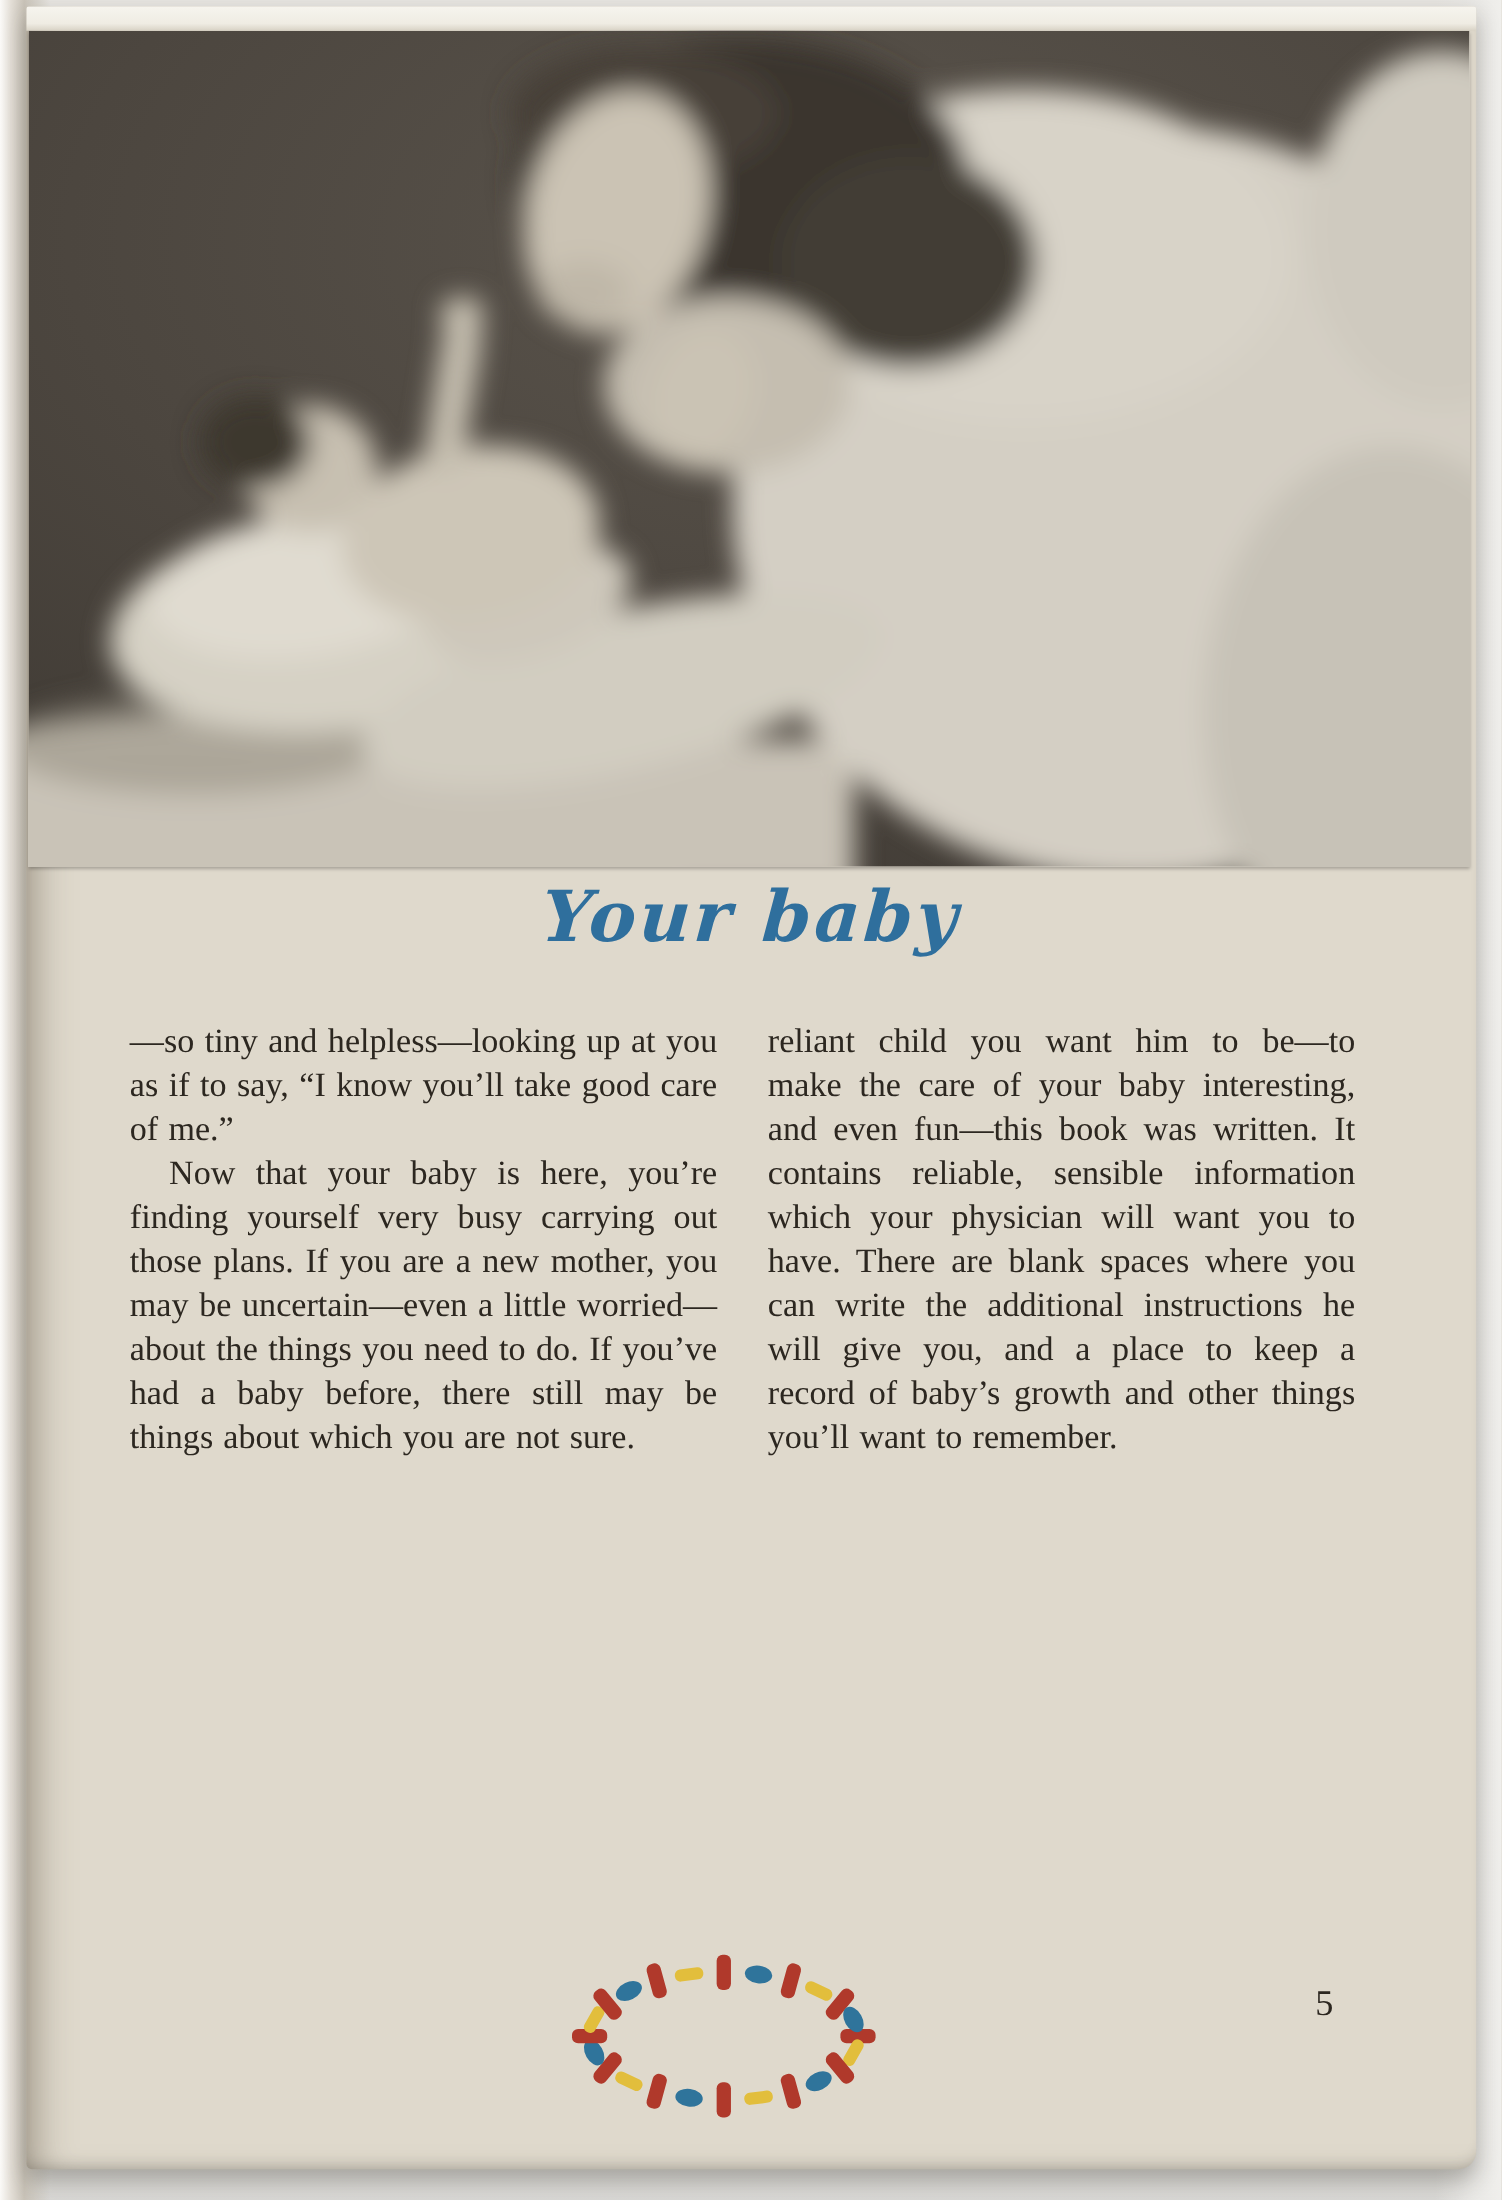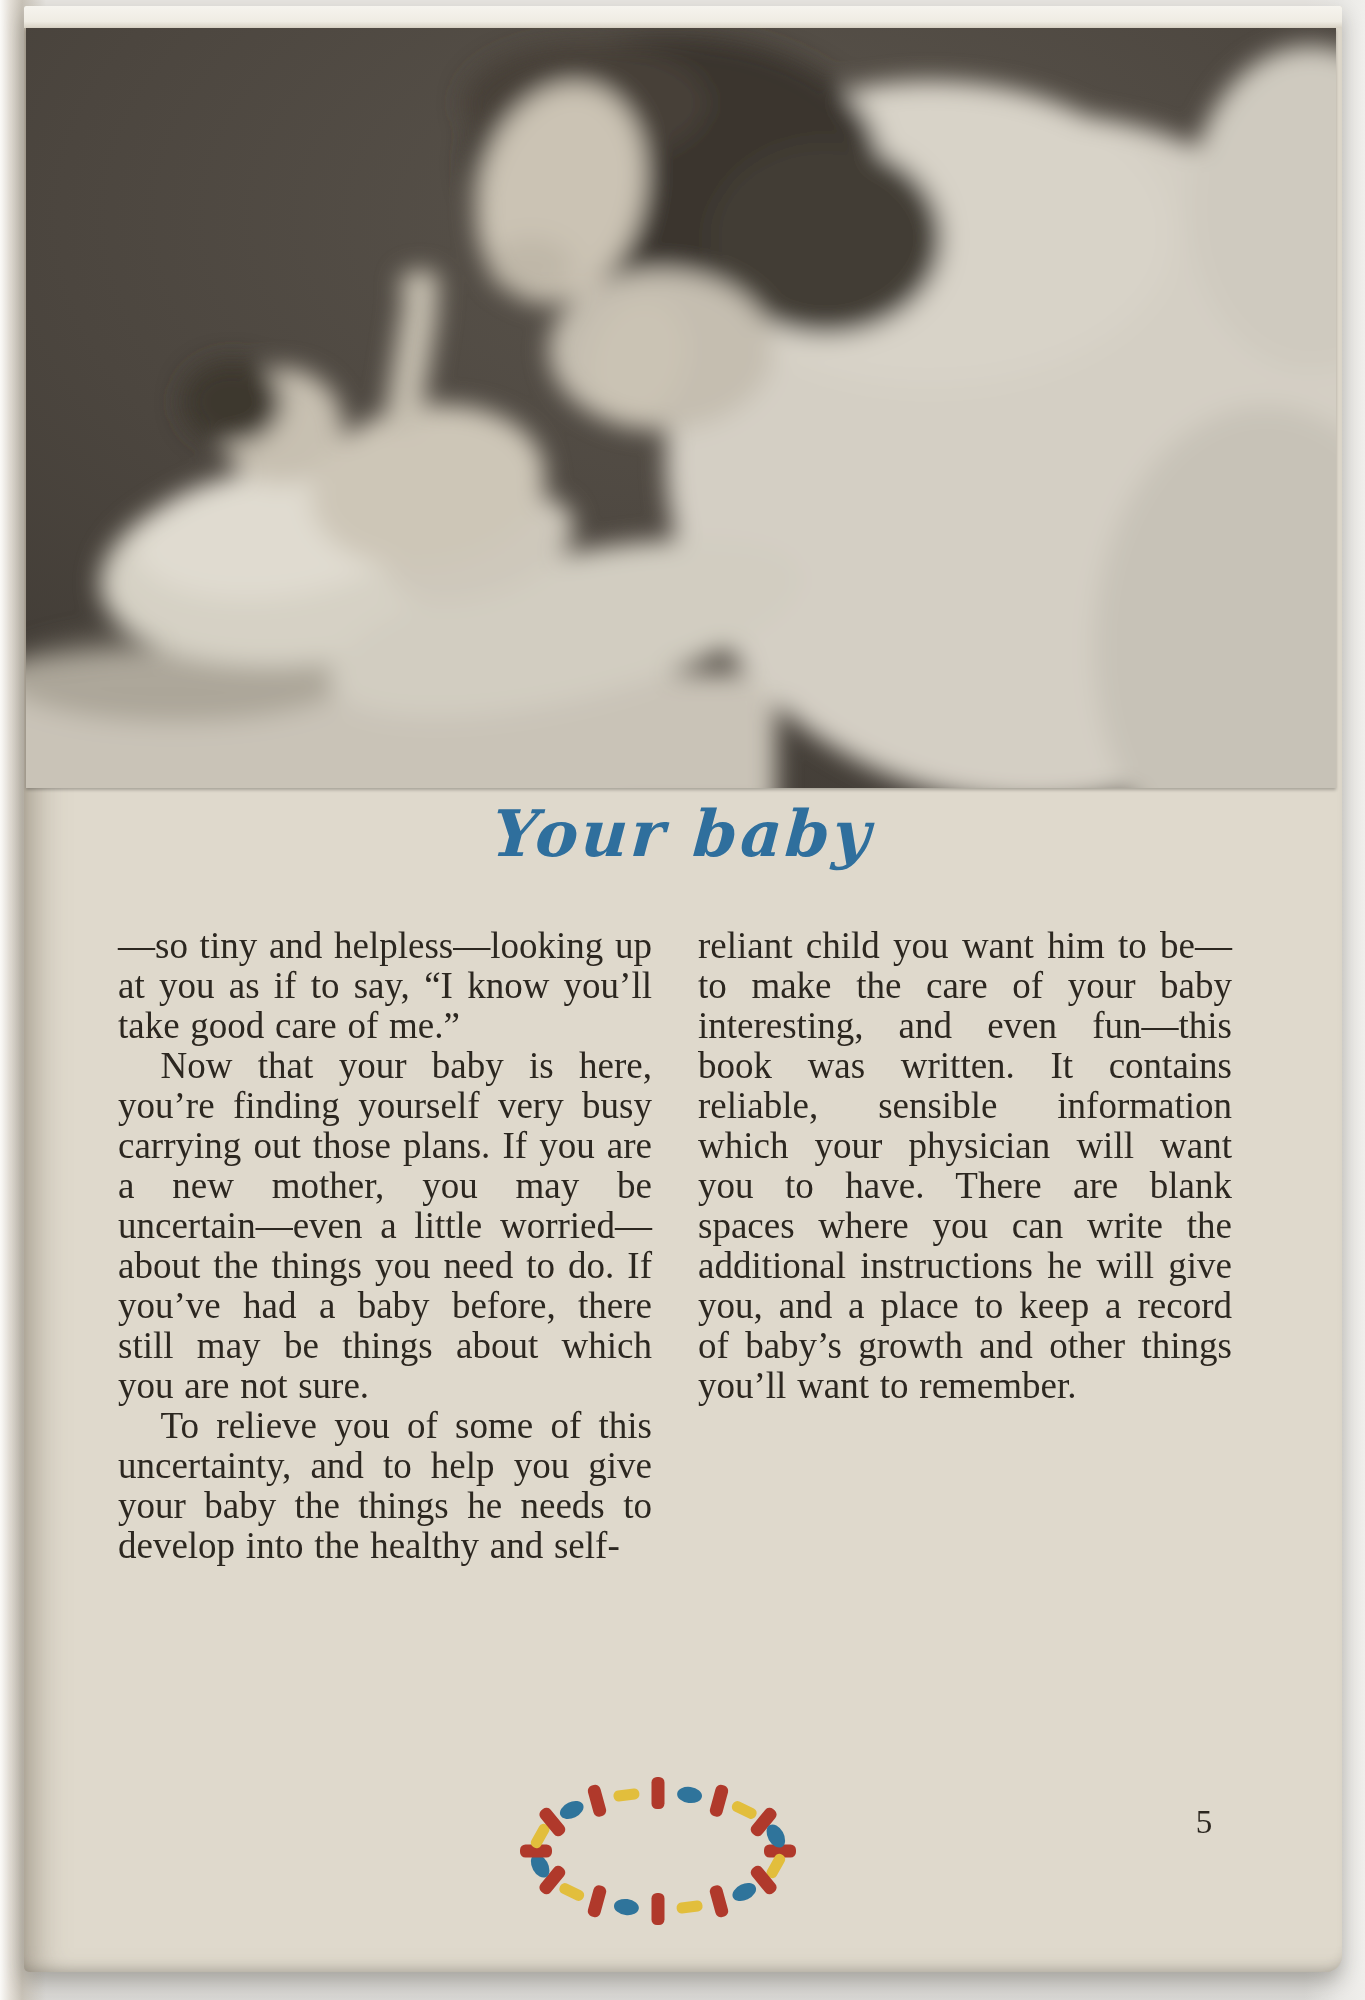--- a/index.html
+++ b/index.html
@@ -43,21 +43,21 @@
     font-style:italic;font-weight:bold;
     font-size:64px;letter-spacing:3px;
     transform:skewX(-4deg);
   }
   .columns{
     position:absolute;left:94px;top:920px;width:1115px;
     display:flex;gap:46px;
   }
   .col{
     width:534px;
-    font-size:37px;line-height:40px;
+    font-size:31px;line-height:40px;
     color:#2c2720;
     text-align:justify;
     word-spacing:1.5px;
   }
   .col p{margin:0;text-indent:1.15em;}
   .col p.flush{text-indent:0;}
   .necklace{position:absolute;left:484px;top:1767px;}
   .page-num{
     position:absolute;left:1148px;top:1798px;width:64px;
     text-align:center;font-size:33px;color:#2c2720;
@@ -111,21 +111,20 @@
         </g>
       </svg>
     </div>
 
     <h1 class="title" style="color: rgb(47, 111, 157);">Your baby</h1>
 
     <div class="columns">
       <div class="col">
           <p class="flush">—so tiny and helpless—looking up at you as if to say, “I know you’ll take good care of me.”</p>
           <p>Now that your baby is here, you’re finding yourself very busy carrying out those plans. If you are a new mother, you may be uncertain—even a little worried—about the things you need to do. If you’ve had a baby before, there still may be things about which you are not sure.</p>
-          <p>To relieve you of some of this uncertainty, and to help you give your baby the things he needs to develop into the healthy and self-</p>
         </div>
       <div class="col">
           <p class="flush">reliant child you want him to be—to make the care of your baby interesting, and even fun—this book was written. It contains reliable, sensible information which your physician will want you to have. There are blank spaces where you can write the additional instructions he will give you, and a place to keep a record of baby’s growth and other things you’ll want to remember.</p>
         </div>
     </div>
 
     <svg class="necklace" width="300" height="160" viewBox="0 0 300 160">
         <rect x="265.5" y="62" width="13" height="32" rx="5.5" transform="rotate(90 272 78)" fill="#b0392b"></rect>
         <rect x="254.84295080726633" y="87.51150461594621" width="26" height="11" rx="5" transform="rotate(119.40635868465439 267.84295080726633 93.01150461594621)" fill="#e2be3c"></rect>
         <rect x="249.15509926170154" y="91" width="13" height="32" rx="5.5" transform="rotate(140.53079810091225 255.65509926170154 107)" fill="#b0392b"></rect>

